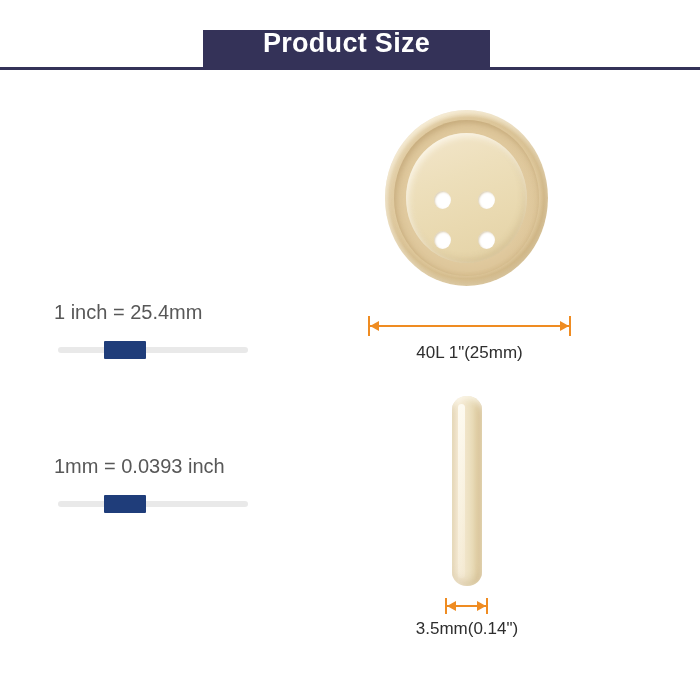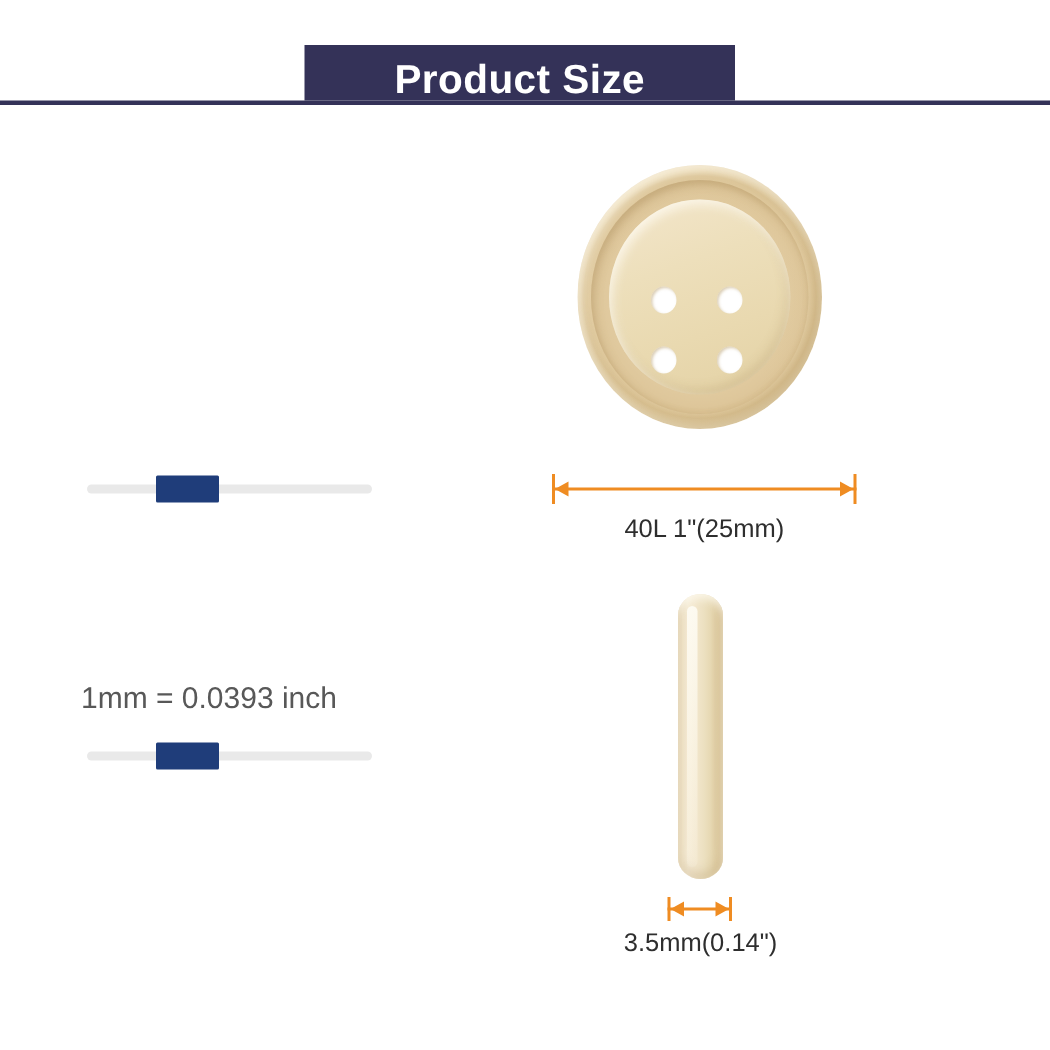--- a/index.html
+++ b/index.html
@@ -23,21 +23,21 @@
 
   
   #header-banner {
     position: absolute;
     left: 203px;
     top: 30px;
     width: 287px;
     height: 37px;
     background: #343258;
     display: flex;
-    align-items: flex-end;
+    align-items: flex-start;
     justify-content: center;
   }
   #header-title {
     color: #ffffff;
     font-size: 27px;
     font-weight: bold;
     letter-spacing: 0.3px;
     line-height: 1;
     white-space: nowrap;
   }
@@ -249,20 +249,21 @@
 <body>
 
 <div id="page">
 
   <div id="header-banner">
     <span id="header-title">Product Size</span>
   </div>
   <div id="header-rule"></div>
 
   <div class="conversion-block" id="conversion-inch">
+    <div class="conversion-label">1 inch = 25.4mm</div>
     <div class="slider">
       <div class="slider-track"></div>
       <div class="slider-thumb"></div>
     </div>
   </div>
 
   <div class="conversion-block" id="conversion-mm">
     <div class="conversion-label">1mm = 0.0393 inch</div>
     <div class="slider">
       <div class="slider-track"></div>

